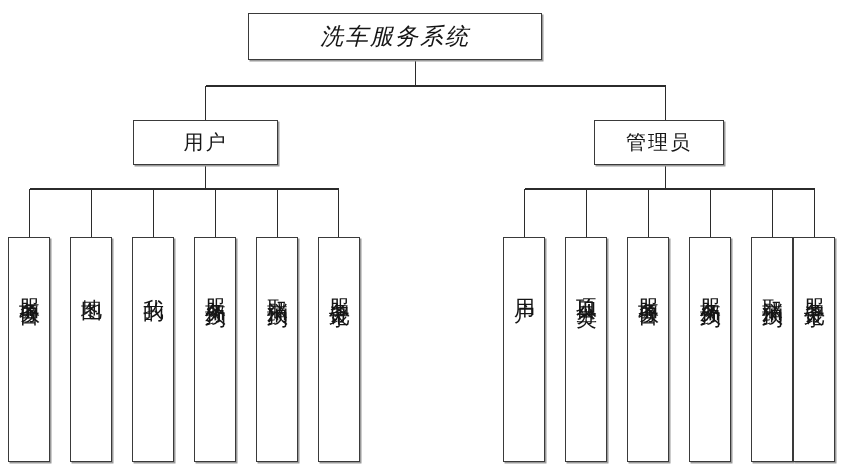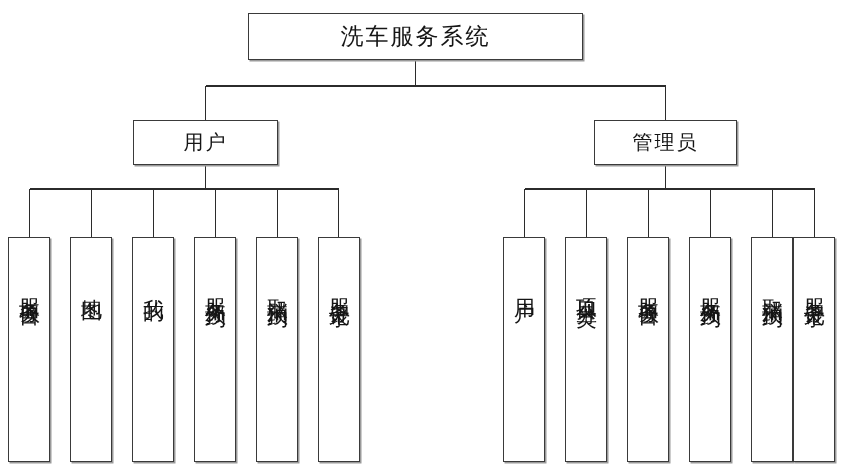--- a/index.html
+++ b/index.html
@@ -32,39 +32,40 @@
     border: 1px solid #3a3a3a;
     box-shadow: 1.5px 1.5px 0 0 #9a9a9a;
     display: flex;
     align-items: center;
     justify-content: center;
     color: #151515;
   }
   .node.root {
     left: 248px;
     top: 13px;
-    width: 335px;
+    width: 294px;
     height: 47px;
     font-size: 23px;
     letter-spacing: 2px;
+    font-style: italic;
   }
   .node.group {
     width: 145px;
     height: 45px;
     font-size: 20px;
     letter-spacing: 2px;
   }
   .node.group.user {
     left: 133px;
     top: 120px;
   }
   .node.group.admin {
     left: 594px;
     top: 120px;
-    width: 143px;
+    width: 130px;
   }
   .node.leaf {
     top: 237px;
     width: 42px;
     height: 225px;
     font-size: 21px;
     align-items: flex-start;
     justify-content: center;
     padding-top: 44px;
   }

